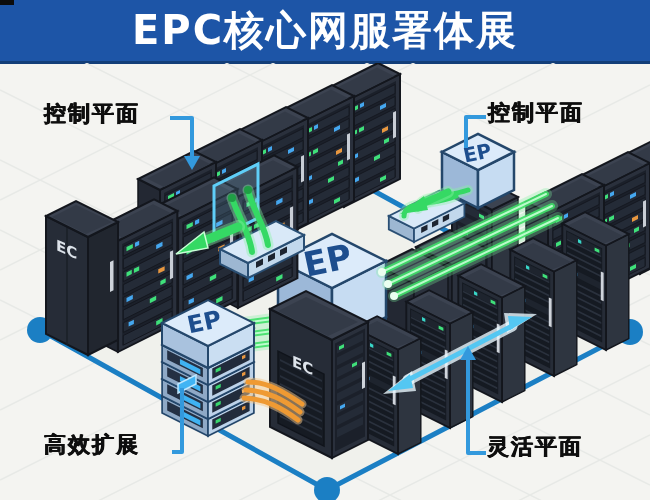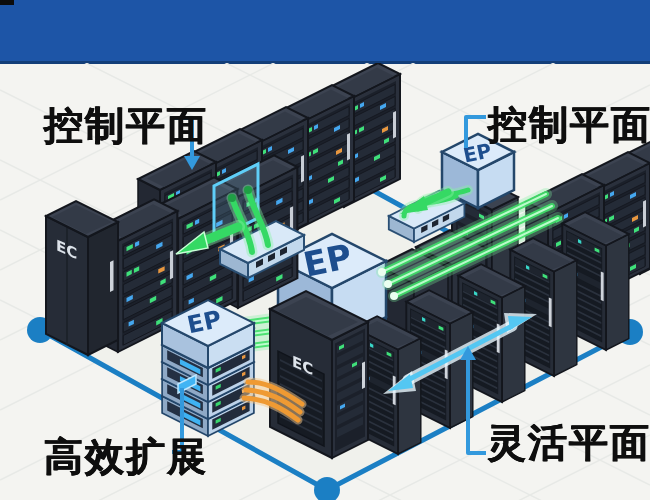--- a/index.html
+++ b/index.html
@@ -19,32 +19,33 @@
     position:absolute;left:0;top:0;width:650px;height:61px;
     background:var(--banner);border-bottom:3px solid var(--banner-edge);
     display:flex;align-items:center;justify-content:center;
   }
   .banner-title{
     color:var(--title);font-size:40px;font-weight:bold;letter-spacing:2px;white-space:nowrap;
   }
   .corner-mark{position:absolute;left:0;top:0;width:14px;height:5px;background:#0c0c0c;}
   .scene{position:absolute;left:0;top:63px;width:650px;height:437px;}
   .callout{
-    position:absolute;font-weight:bold;font-size:39px;color:var(--label);
+    position:absolute;font-weight:bold;font-size:22px;color:var(--label);
     letter-spacing:2px;white-space:nowrap;text-shadow:0.6px 0 var(--label), -0.6px 0 var(--label);
   }
   .co-control{left:44px;top:99px;}
   .co-app{left:488px;top:98px;}
   .co-scale{left:44px;top:430px;}
-  .co-flex{left:487px;top:416px;}
+  .co-flex{left:487px;top:432px;}
 </style>
 </head>
 <body>
 
 <div class="banner">
+  <div class="banner-title">EPC核心网服署体展</div>
   <div class="corner-mark"></div>
 </div>
 
 <div class="scene">
 <svg width="650" height="437" viewBox="0 63 650 437" xmlns="http://www.w3.org/2000/svg">
 
   <defs>
 
     <g id="rackA">
       <path d="M0,0 L-22,-11 L-22,-116 L0,-105 Z" fill="#232833" stroke="#13161d" stroke-width="1.5"></path>

